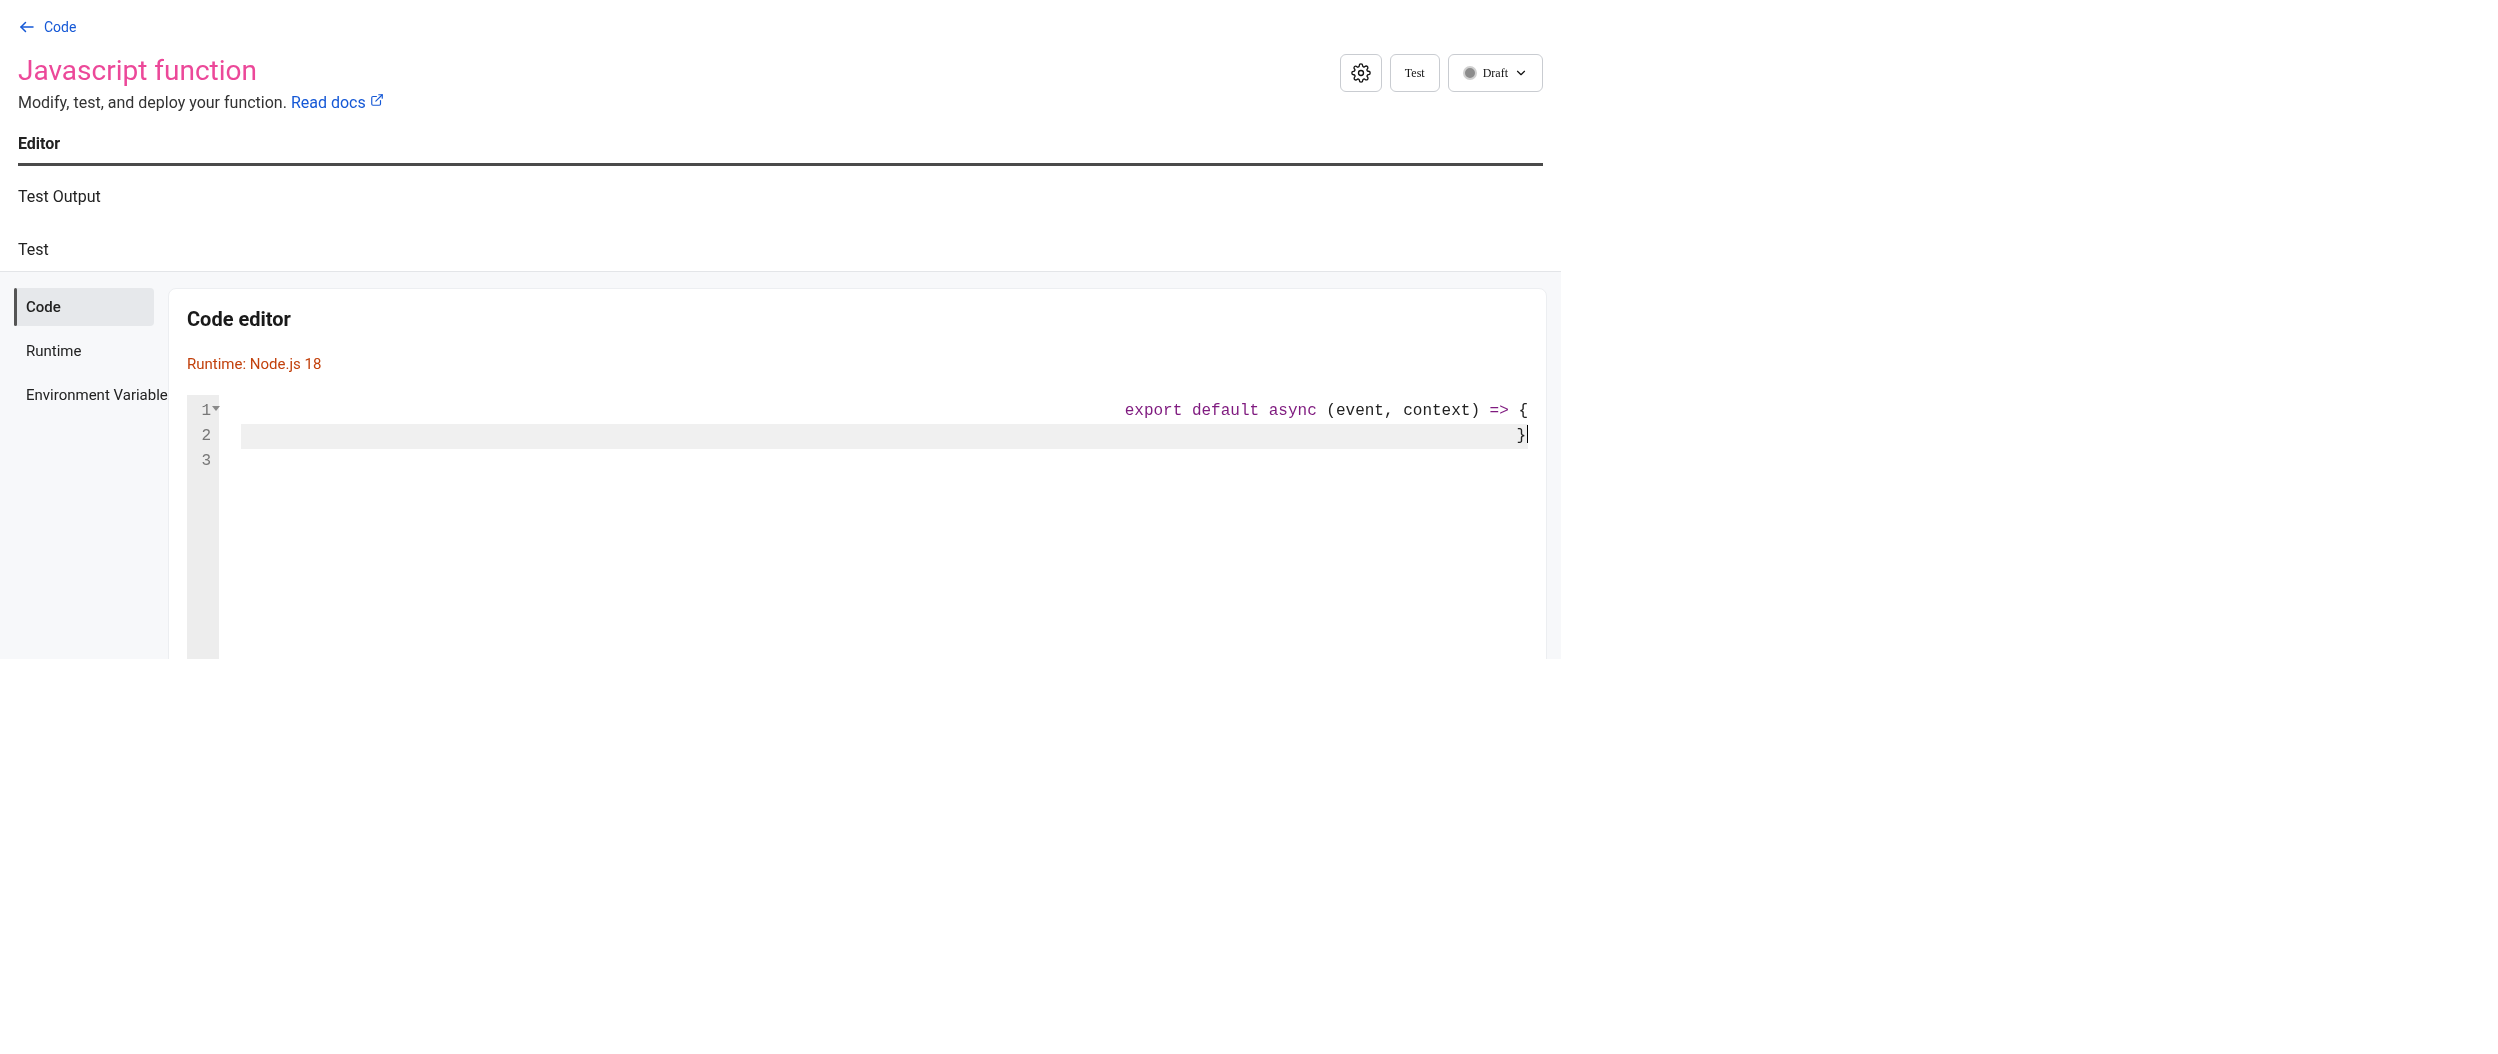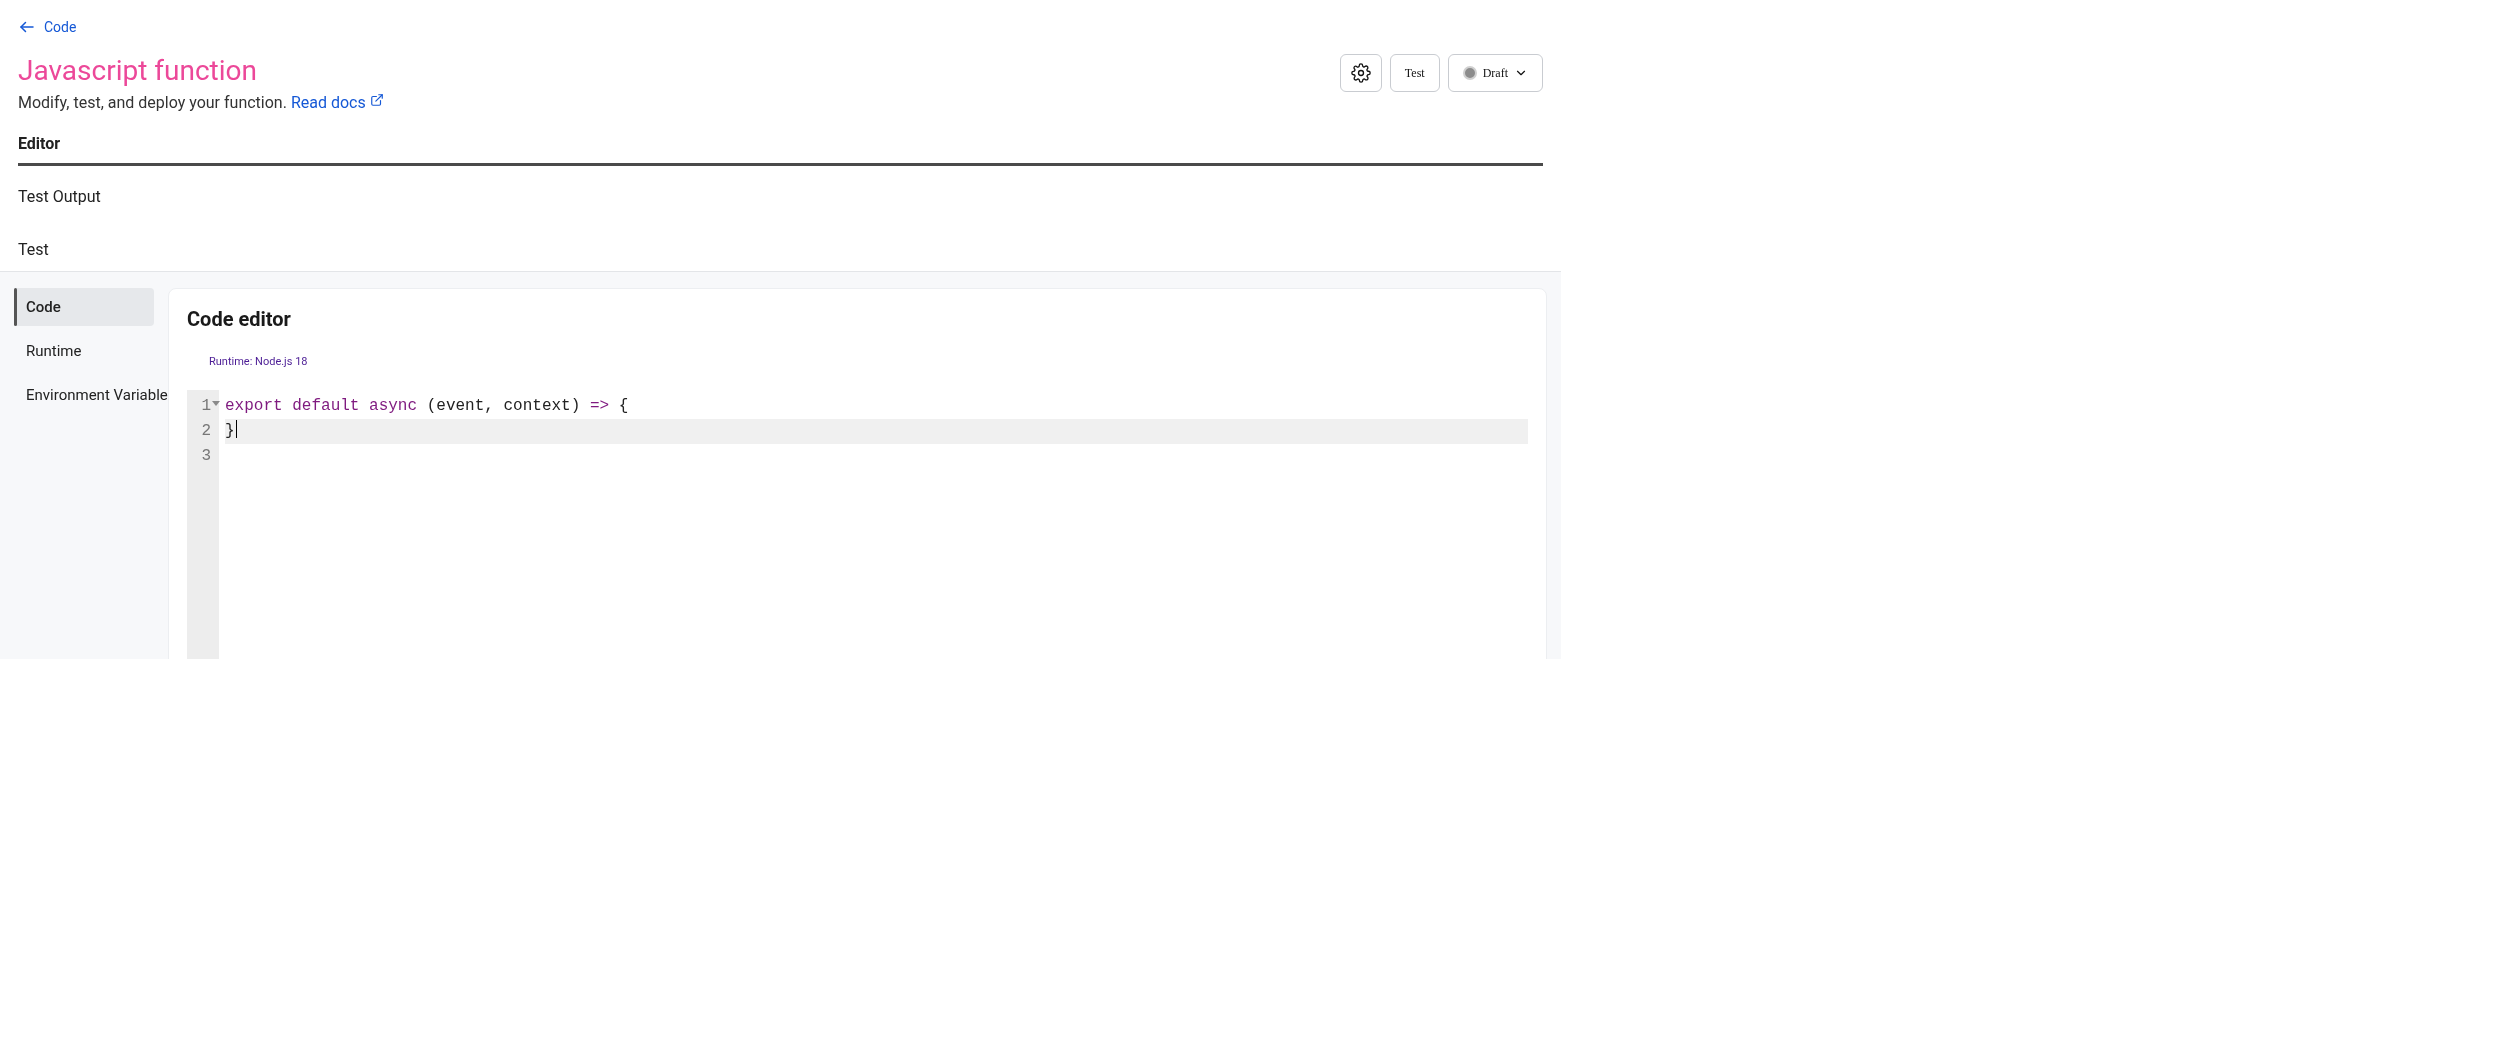--- a/index.html
+++ b/index.html
@@ -121,21 +121,21 @@
   .editor-card {
     flex: 1;
     background: #fff;
     border-radius: 8px;
     border: 1px solid #eceef1;
     padding: 18px 18px 18px 18px;
     display: flex;
     flex-direction: column;
   }
   .card-title { font-size: 20px; font-weight: 700; margin-bottom: 24px; }
-  .meta-line { font-size: 11px; color: #4c1d95; margin-bottom: 4px; margin-left: 22px; }
+  .meta-line { font-size: 15px; color: #c2410c; margin-bottom: 4px; }
   .code-area {
     margin-top: 18px;
     display: flex;
     font-family: "SFMono-Regular", Consolas, "Liberation Mono", Menlo, monospace;
     font-size: 16px;
     line-height: 1.55;
     flex: 1;
   }
   .gutter {
     background: #ededed;
@@ -149,21 +149,21 @@
   .gutter .fold::after {
     content: "";
     position: absolute;
     right: -9px;
     top: 7px;
     width: 0; height: 0;
     border-left: 4px solid transparent;
     border-right: 4px solid transparent;
     border-top: 5px solid #8a8a8a;
   }
-  .code-lines { flex:1; padding: 4px 0 0 6px; }
+  .code-lines { flex:1; padding: 4px 0 0 22px; text-align: right; }
   .code-lines .line { white-space: pre; }
   .code-lines .line.hl { background:#f0f0f0; }
   .kw { color: #7f1a7f; }
   .pn { color: #222; }
   .op { color: #7f1a7f; }
   .cursor {
     display:inline-block;
     width:1px; height:18px;
     background:#000;
     vertical-align:-3px;

